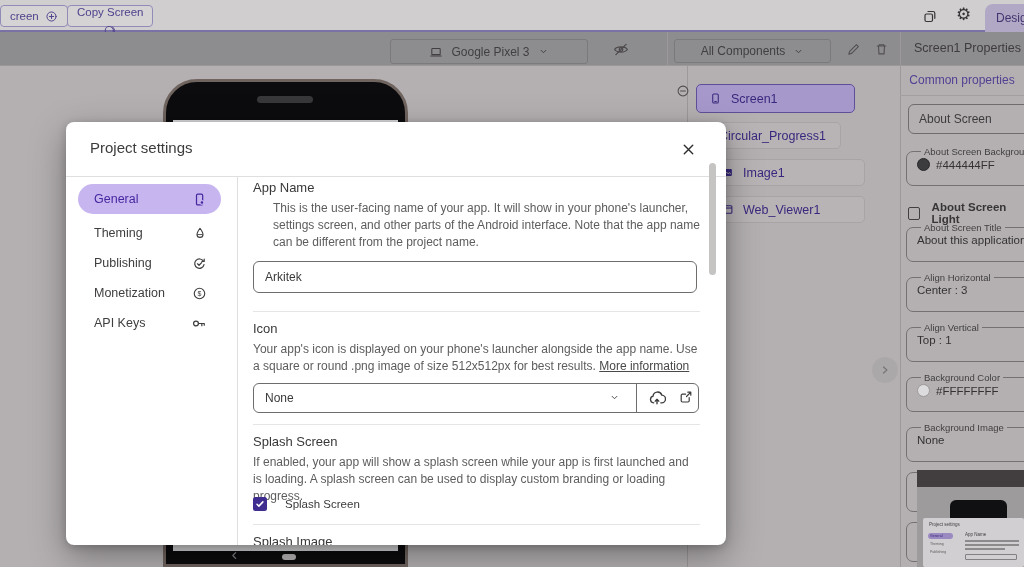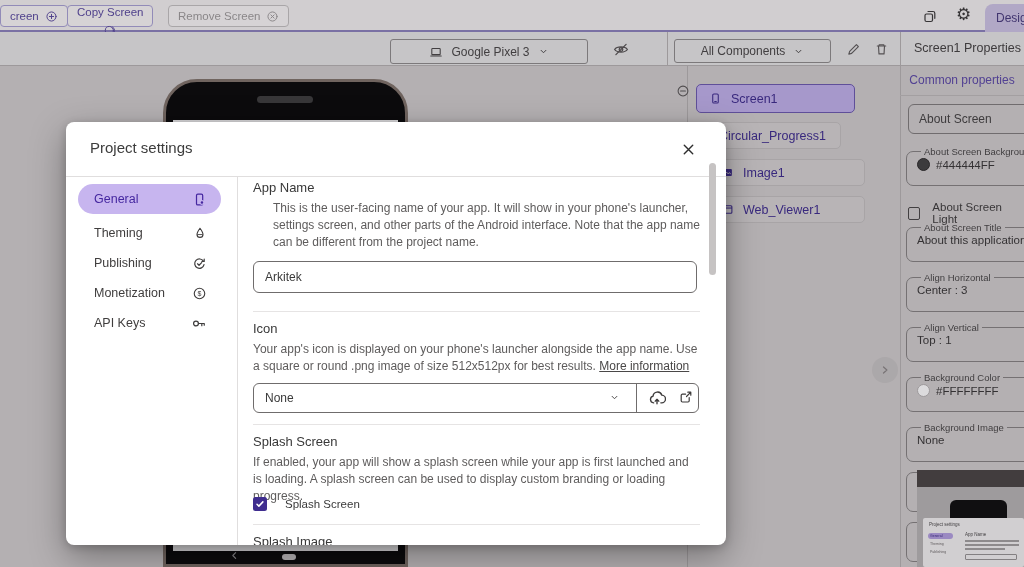--- a/index.html
+++ b/index.html
@@ -19,21 +19,21 @@
             padding:0 9px; background:#f8f6f6; border:1.2px solid #a9a2d4; border-radius:4px;
             color:#5b4ba0; font-size:11.5px; white-space:nowrap; }
   .tb-btn.disabled { color:#9f9c9c; border-color:#c4c1c1; }
   .tb-iconbtn { position:absolute; color:#3d3b3b; }
   .desig-tab { position:absolute; left:985px; top:4px; width:60px; height:28px;
                background:#cdc3e4; border-radius:8px 0 0 0; color:#493c7e;
                font-size:12px; line-height:28px; padding-left:11px; }
 
   
   .subbar { position:absolute; left:0; top:32px; width:1024px; height:34px;
-            background:#e5e5e5; border-bottom:1px solid #b5b2b2; }
+            background:#a3a3a3; border-bottom:1px solid #b5b2b2; }
   .dd { position:absolute; display:flex; align-items:center; justify-content:center; gap:8px;
         border:1px solid #8f8c8c; border-radius:3px; color:#4a4848; font-size:12px; background:transparent; }
   .vline { position:absolute; width:1px; background:#b5b2b2; }
   .sub-ic { position:absolute; color:#575454; }
   .props-header { position:absolute; left:914px; top:9px; font-size:12.5px; color:#464444; }
 
   
   .phone { position:absolute; left:163px; top:79px; width:245px; height:488px;
            background:#0b0b0b; border:3px solid #80746c; border-radius:34px 34px 0 0; }
   .speaker { position:absolute; left:91px; top:14px; width:56px; height:7px; background:#3f3f3f; border-radius:4px; }
@@ -56,21 +56,21 @@
   .props-div { position:absolute; left:900px; top:95px; width:124px; height:1px; background:#bcb9b9; }
   .about-box { position:absolute; left:908px; top:104px; width:150px; height:30px;
                border:1.2px solid #807d7d; border-radius:6px; font-size:12px; color:#464444;
                line-height:28px; padding-left:10px; }
   fieldset.pfield { position:absolute; left:906px; width:150px; height:40px;
                     border:1.2px solid #868383; border-radius:7px; padding:0 0 0 10px; }
   fieldset.pfield legend { font-size:9.5px; color:#4a4848; padding:0 3px; margin-left:4px; white-space:nowrap; }
   .pfield .val { display:flex; align-items:center; gap:6px; font-size:11.5px; color:#3a3838; margin-top:1px; }
   .swatch { width:13px; height:13px; border-radius:50%; border:1.5px solid #2d2b2b; }
   .chk-row { position:absolute; left:908px; top:201px; display:flex; align-items:center; gap:12px;
-             font-size:11.5px; color:#3f3d3d; }
+             font-size:11.5px; color:#3f3d3d;font-weight:bold; }
   .chk-box { width:13px; height:13px; border:1.5px solid #4a4848; border-radius:2px; background:transparent; }
 
   
   .minimap { position:absolute; left:917px; top:470px; width:107px; height:97px; background:#b7b4b4; overflow:hidden; }
   .mm-header { position:absolute; left:0; top:0; width:107px; height:17px; background:#4a4645; }
   .mm-phone { position:absolute; left:33px; top:30px; width:57px; height:22px; background:#101010; border-radius:6px 6px 0 0; }
   .mm-modal { position:absolute; left:6px; top:48px; width:101px; height:49px; background:#f3f1f1; border-radius:2px; }
   .mm-title { position:absolute; left:6px; top:4px; font-size:4.5px; color:#4a4a4a; }
   .mm-pill { position:absolute; left:5px; top:15px; width:25px; height:6px; background:#b3a0e0; border-radius:3px;
              font-size:3.5px; color:#3d2d85; line-height:6px; padding-left:2px; }
@@ -128,29 +128,20 @@
     </button>
     <button class="tb-btn" style="left:67px;flex-direction:column;">
       <span>Copy Screen</span>
       <span class="ic">
         <svg width="13" height="13" viewBox="0 0 16 16" fill="none" stroke="currentColor" stroke-width="1.2" stroke-linecap="round">
             <circle cx="6.6" cy="8" r="5"></circle>
             <path d="M10.4 3.6a5 5 0 0 1 0 8.8"></path>
           </svg>
       </span>
     </button>
-    <button class="tb-btn disabled" style="left:168px;">
-      <span>Remove Screen</span>
-      <span class="ic">
-        <svg width="13" height="13" viewBox="0 0 16 16" fill="none" stroke="currentColor" stroke-width="1.2" stroke-linecap="round">
-            <circle cx="8" cy="8" r="5.6"></circle>
-            <path d="M6 6l4 4M10 6l-4 4"></path>
-          </svg>
-      </span>
-    </button>
     <span class="tb-iconbtn ic" style="left:922px; top:8px;">
       <svg width="16" height="16" viewBox="0 0 16 16" fill="none" stroke="currentColor" stroke-width="1.2" stroke-linecap="round" stroke-linejoin="round">
           <rect x="3" y="6" width="7.5" height="7.5" rx="1.5"></rect>
           <path d="M6 3.5h5a1.8 1.8 0 0 1 1.8 1.8v5"></path>
         </svg>
     </span>
     <span class="tb-iconbtn" style="left:956px; top:4px; font-size:17px; font-family:'DejaVu Sans', sans-serif;">⚙</span>
     <div class="desig-tab">
       <span>Desig</span>
     </div>

